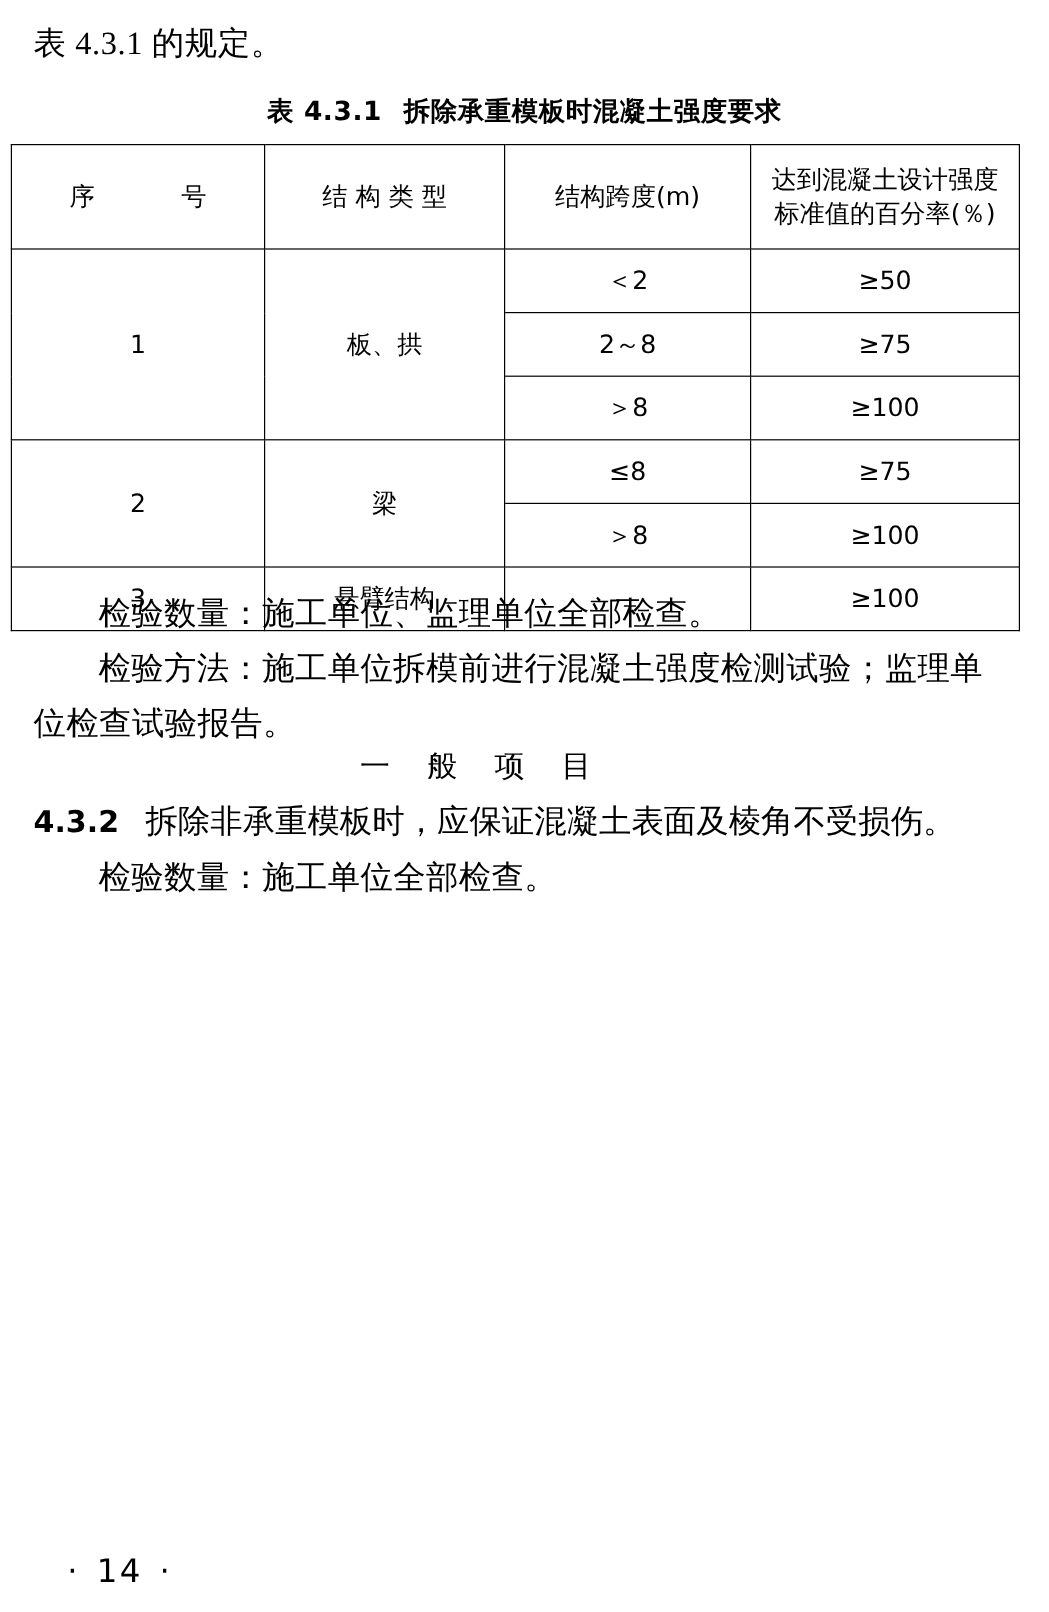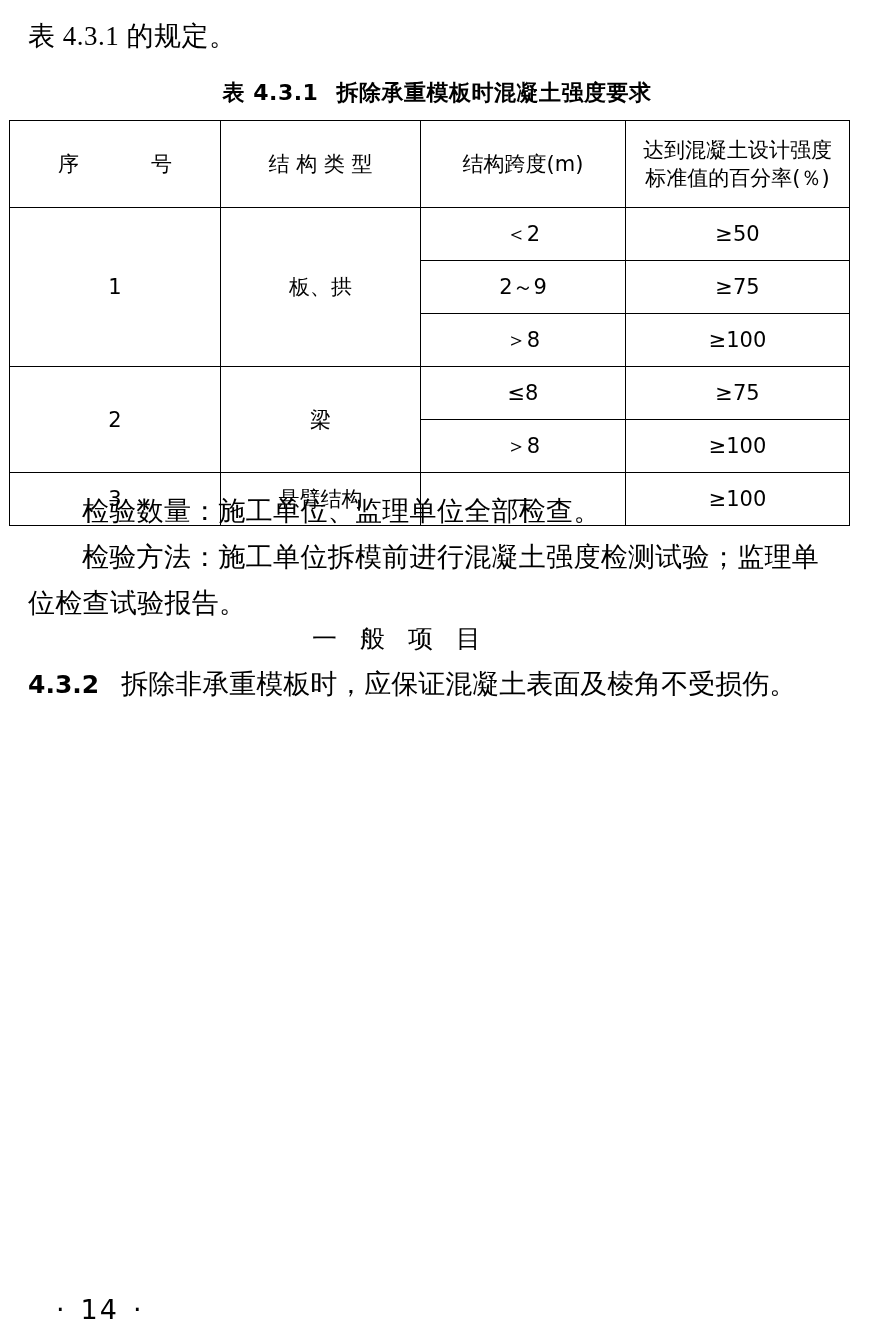--- a/index.html
+++ b/index.html
@@ -86,21 +86,21 @@
   .p1 { left: 82px; top: 492px; white-space: nowrap; }
   .p2 { left: 82px; top: 538px; white-space: nowrap; }
   .p2b { left: 28px; top: 584px; white-space: nowrap; }
   .section-head {
     position: absolute;
     left: 0;
     top: 622px;
     width: 793px;
     text-align: center;
     font-size: 25px;
-    font-family: Liberation Sans, sans-serif;
+    font-family: Liberation Mono, monospace;
     letter-spacing: 8px;
     padding-left: 8px;
     box-sizing: border-box;
   }
   .clause {
     position: absolute;
     left: 28px;
     top: 666px;
     font-size: 27px;
     white-space: nowrap;
@@ -149,21 +149,21 @@
       </tr>
     </thead>
     <tbody>
       <tr>
         <td rowspan="3">1</td>
         <td rowspan="3">板、拱</td>
         <td>＜2</td>
         <td>≥50</td>
       </tr>
       <tr>
-        <td>2～9</td>
+        <td>2～8</td>
         <td>≥75</td>
       </tr>
       <tr>
         <td>＞8</td>
         <td>≥100</td>
       </tr>
       <tr>
         <td rowspan="2">2</td>
         <td rowspan="2">梁</td>
         <td>≤8</td>
@@ -185,18 +185,19 @@
   <div class="body-para p1">检验数量：施工单位、监理单位全部检查。</div>
   <div class="body-para p2">检验方法：施工单位拆模前进行混凝土强度检测试验；监理单</div>
   <div class="body-para p2b">位检查试验报告。</div>
 
   <div class="section-head">一 般 项 目</div>
 
   <div class="clause">
     <span class="num">4.3.2</span><span>拆除非承重模板时，应保证混凝土表面及棱角不受损伤。</span>
   </div>
 
+  <div class="body-para p3">检验数量：施工单位全部检查。</div>
 
   <div class="footer">
     <span class="dot">·</span><span>14</span><span class="dot">·</span>
   </div>
 
 </div>
 
 </body></html>

